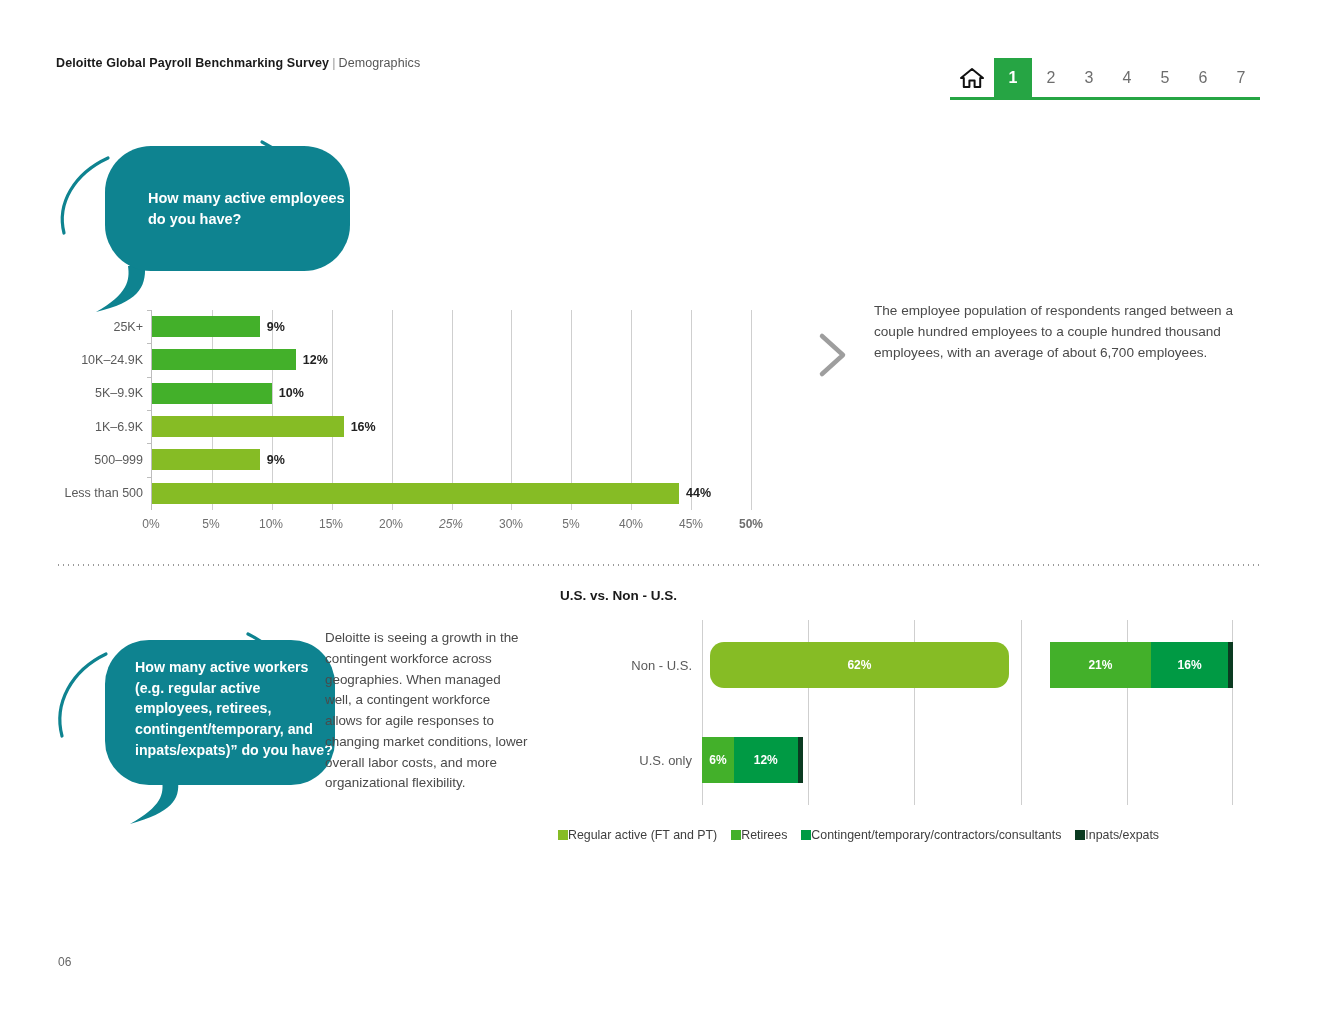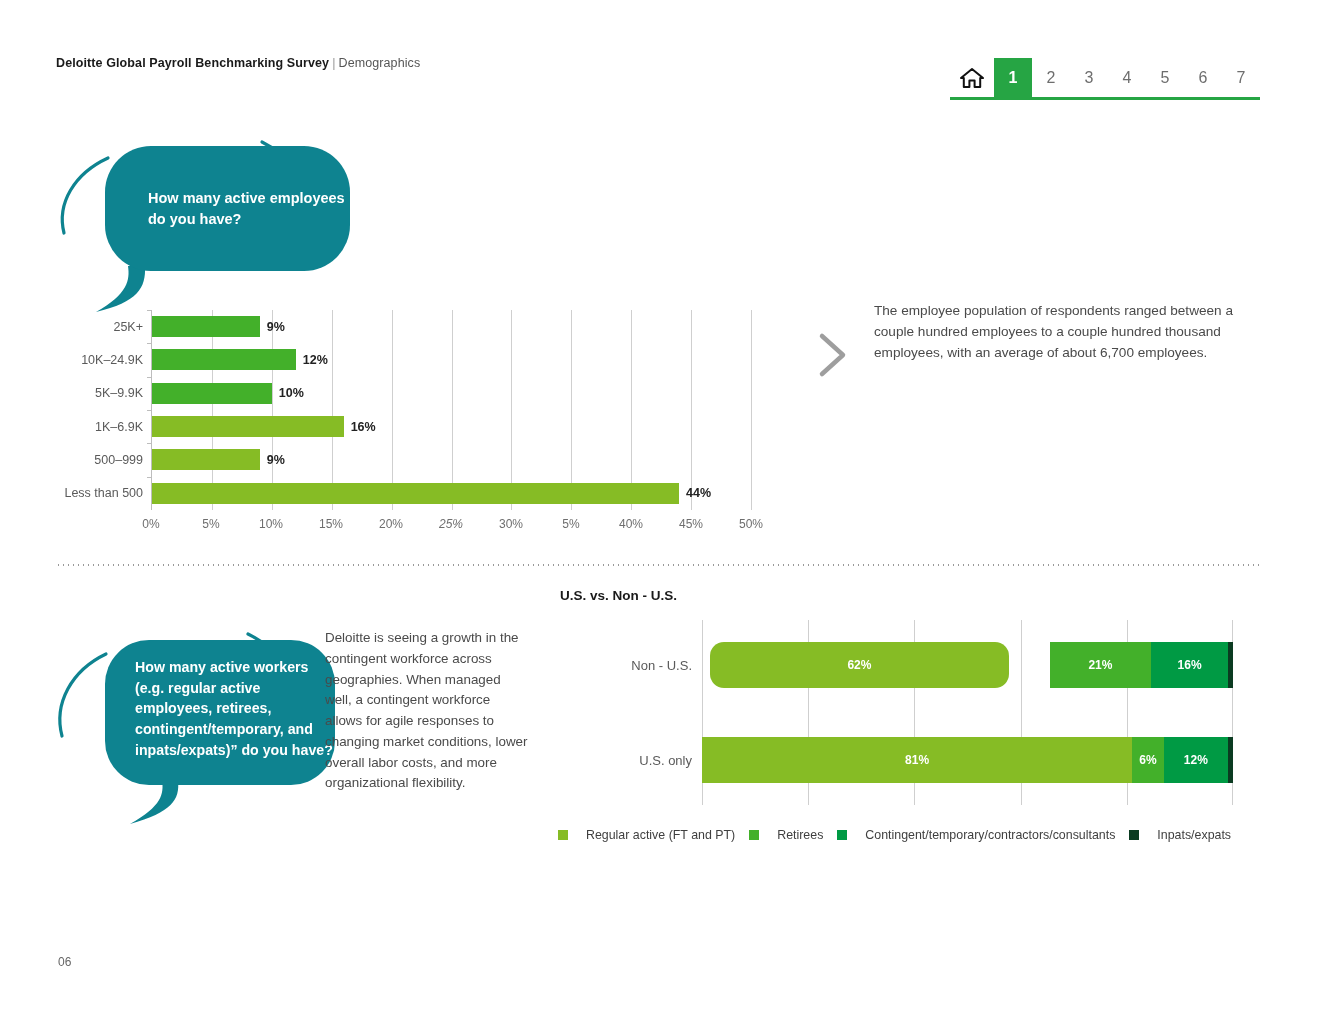--- a/index.html
+++ b/index.html
@@ -124,21 +124,21 @@
     font-size: 13px; color: #5a5a5a; white-space: nowrap;
   }
   .c2-seg {
     position: relative; display: flex; align-items: center; justify-content: center;
     font-size: 12px; font-weight: bold; color: #fff; overflow: hidden;
   }
   .c2-legend {
     position: absolute; left: 18px; top: 240px; width: 705px;
     display: flex; align-items: center; justify-content: flex-start; gap: 14px;
   }
-  .lg-item { display: flex; align-items: center; gap: 18px; }
+  .lg-item { display: flex; align-items: center; gap: 0; }
   .lg-sw { width: 10px; height: 10px; display: inline-block; }
   .lg-tx { font-size: 12.4px; color: #3f3f3f; white-space: nowrap; }
 
   
   #pagenum {
     position: absolute; left: 58px; top: 955px;
     font-size: 12px; color: #666;
   }
 </style>
 </head>
@@ -239,21 +239,21 @@
         <span style="left: 0%;">0%</span>
         <span style="left: 10%;">5%</span>
         <span style="left: 20%;">10%</span>
         <span style="left: 30%;">15%</span>
         <span style="left: 40%;">20%</span>
         <span style="left: 50%; font-style: italic;">25%</span>
         <span style="left: 60%;">30%</span>
         <span style="left: 70%;">5%</span>
         <span style="left: 80%;">40%</span>
         <span style="left: 90%;">45%</span>
-        <span style="left: 100%;">50%</span>
+        <span style="left: 100%; font-weight: bold;">50%</span>
       </div>
   </div>
 
   <div id="callout">
     <svg class="chev" width="40" height="50" viewBox="0 0 40 50">
       <path d="M10 6 L31 25 L10 44" fill="none" stroke="#9e9e9e" stroke-width="4.5" stroke-linecap="round" stroke-linejoin="round"></path>
     </svg>
     <p>The employee population of respondents ranged between a couple hundred employees to a couple hundred thousand employees, with an average of about 6,700 employees.</p>
   </div>
 
@@ -286,21 +286,20 @@
       <div class="c2-rows" id="c2-rows">
           <div class="c2-row r0">
             <span class="c2-rlbl">Non - U.S.</span>
             <div class="c2-seg" style="width: 62%; background: rgb(134, 188, 37); border-radius: 14px;">62%</div>
             <div class="c2-seg" style="width: 21%; background: rgb(67, 176, 42); margin-left: 41px;">21%</div>
             <div class="c2-seg" style="width: 16%; background: rgb(0, 154, 68);">16%</div>
             <div class="c2-seg" style="width: 1%; background: rgb(11, 59, 33);"></div>
           </div>
           <div class="c2-row r1">
             <span class="c2-rlbl">U.S. only</span>
-            <div class="c2-seg" style="width: 81%; background: rgb(134, 188, 37);">81%</div>
             <div class="c2-seg" style="width: 6%; background: rgb(67, 176, 42);">6%</div>
             <div class="c2-seg" style="width: 12%; background: rgb(0, 154, 68);">12%</div>
             <div class="c2-seg" style="width: 1%; background: rgb(11, 59, 33);"></div>
           </div>
         </div>
     </div>
     <div class="c2-legend" id="c2-legend">
         <div class="lg-item">
           <span class="lg-sw" style="background: rgb(134, 188, 37);"></span>
           <span class="lg-tx">Regular active (FT and PT)</span>

